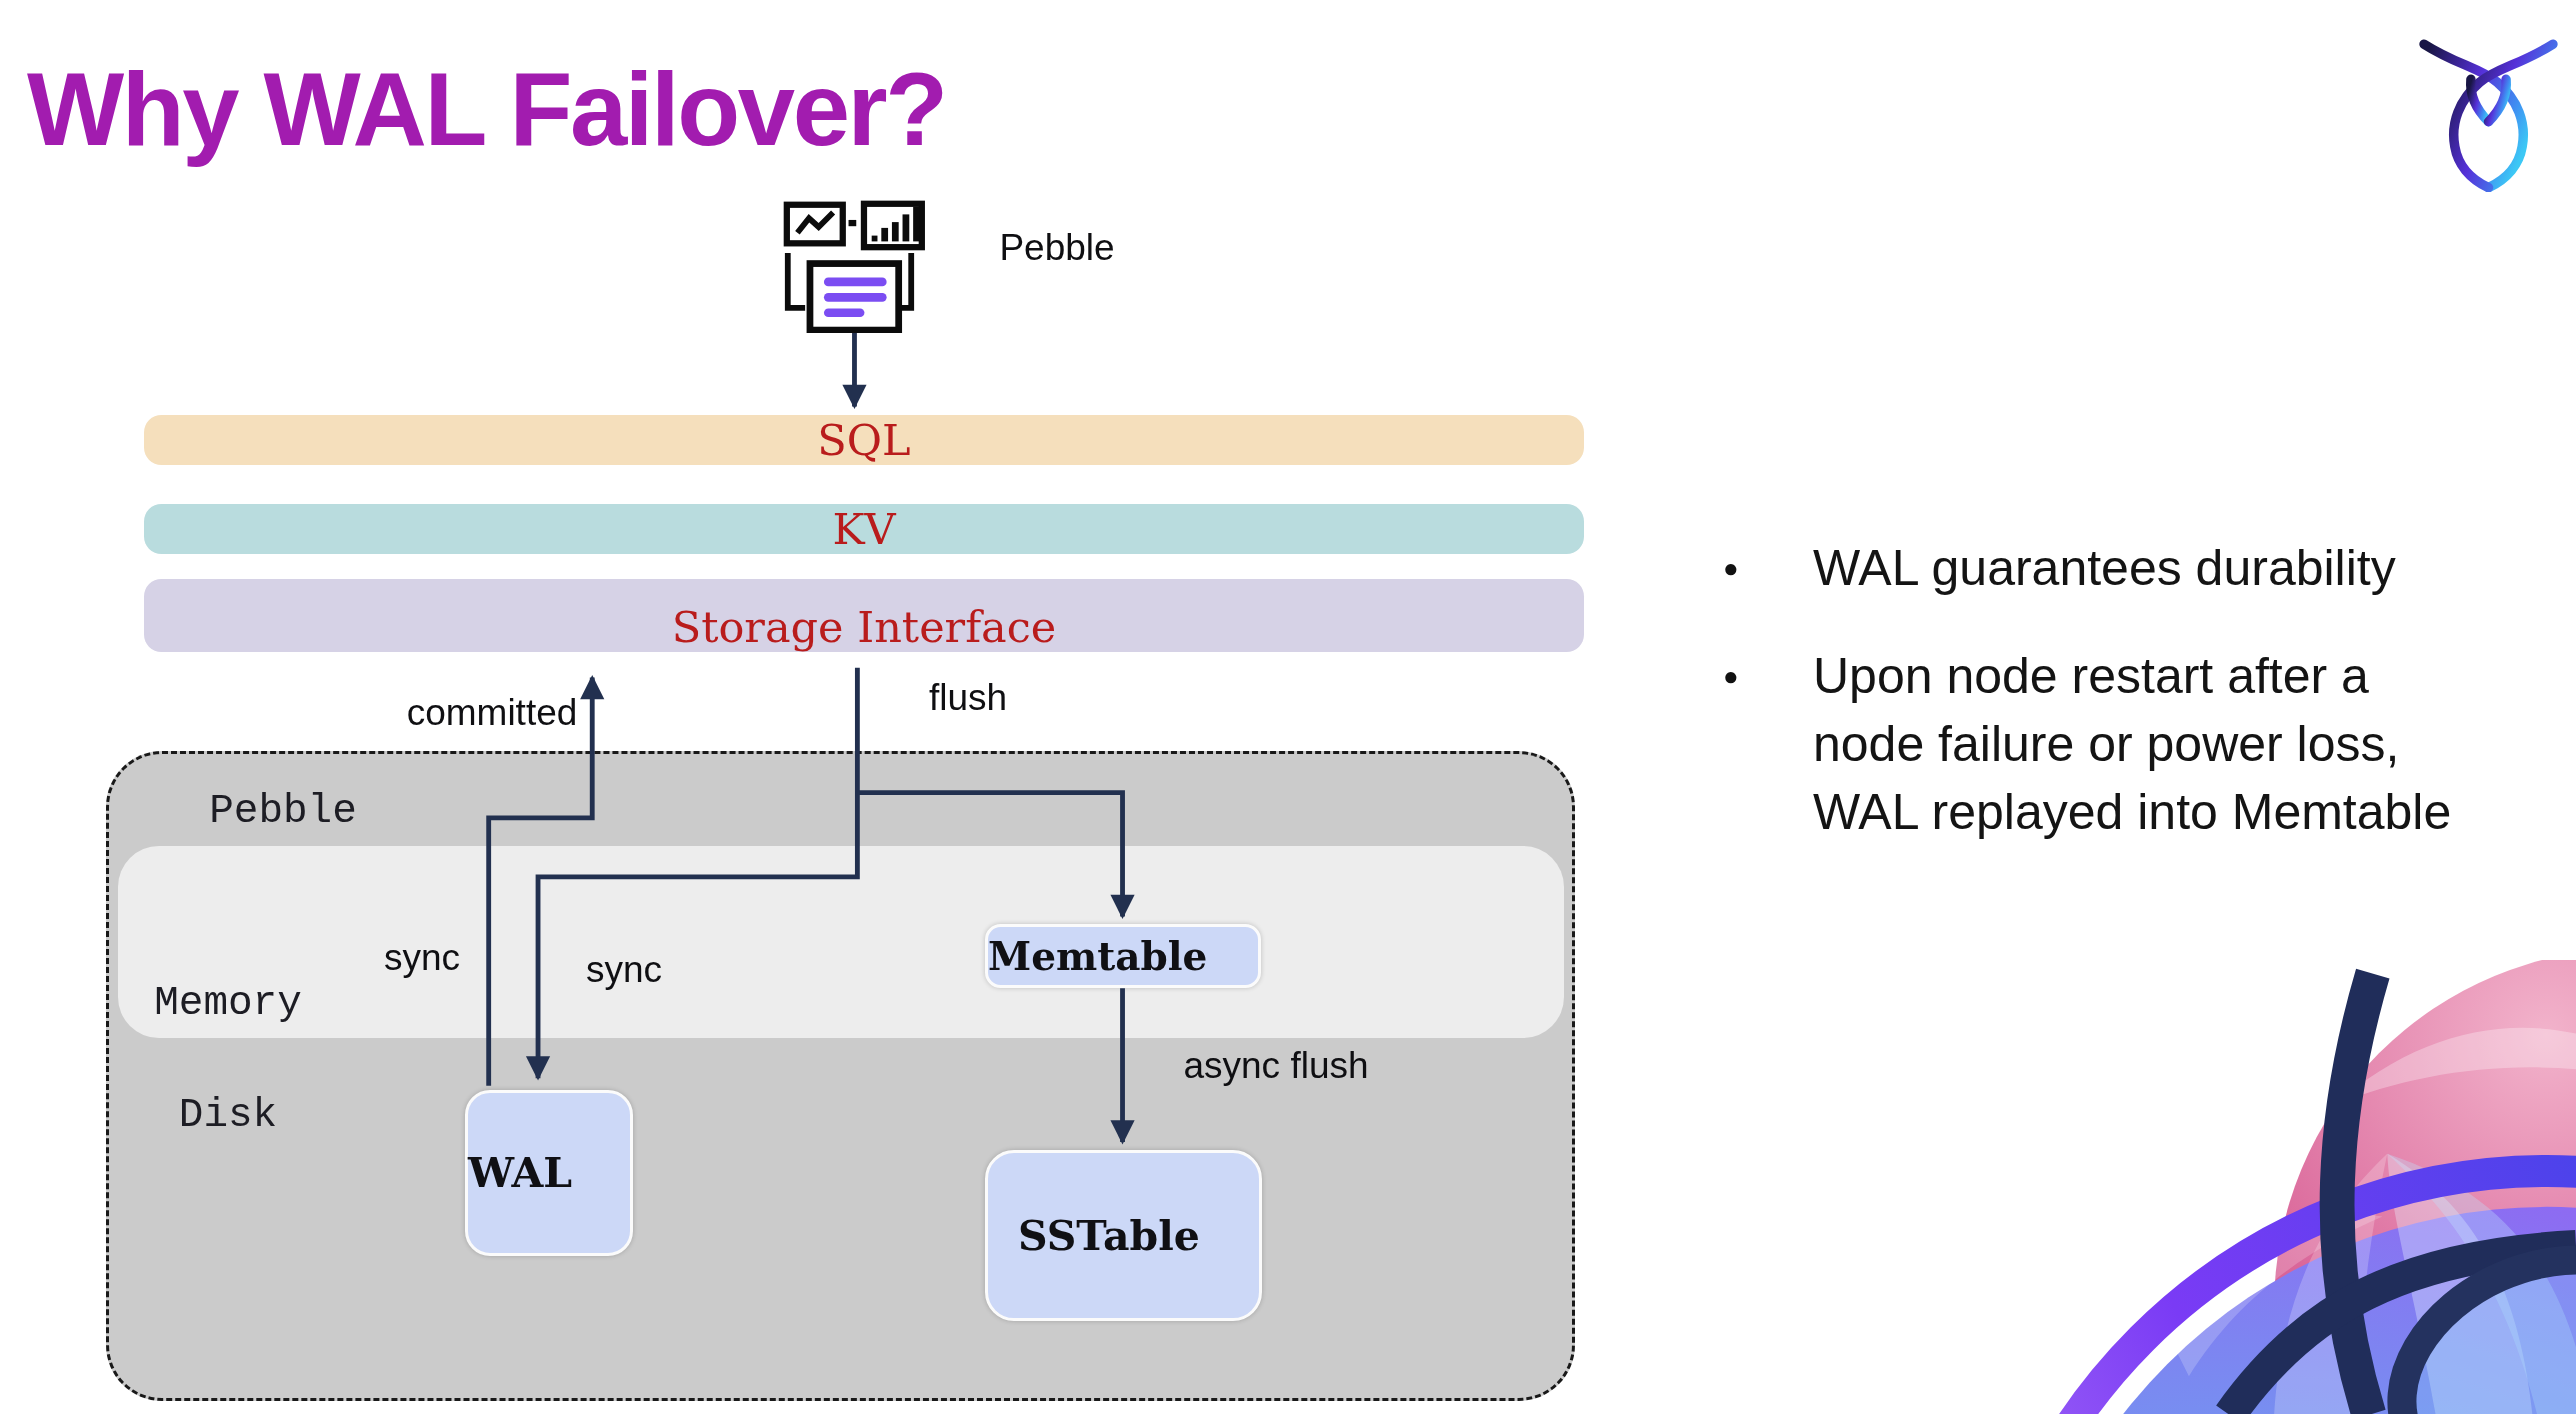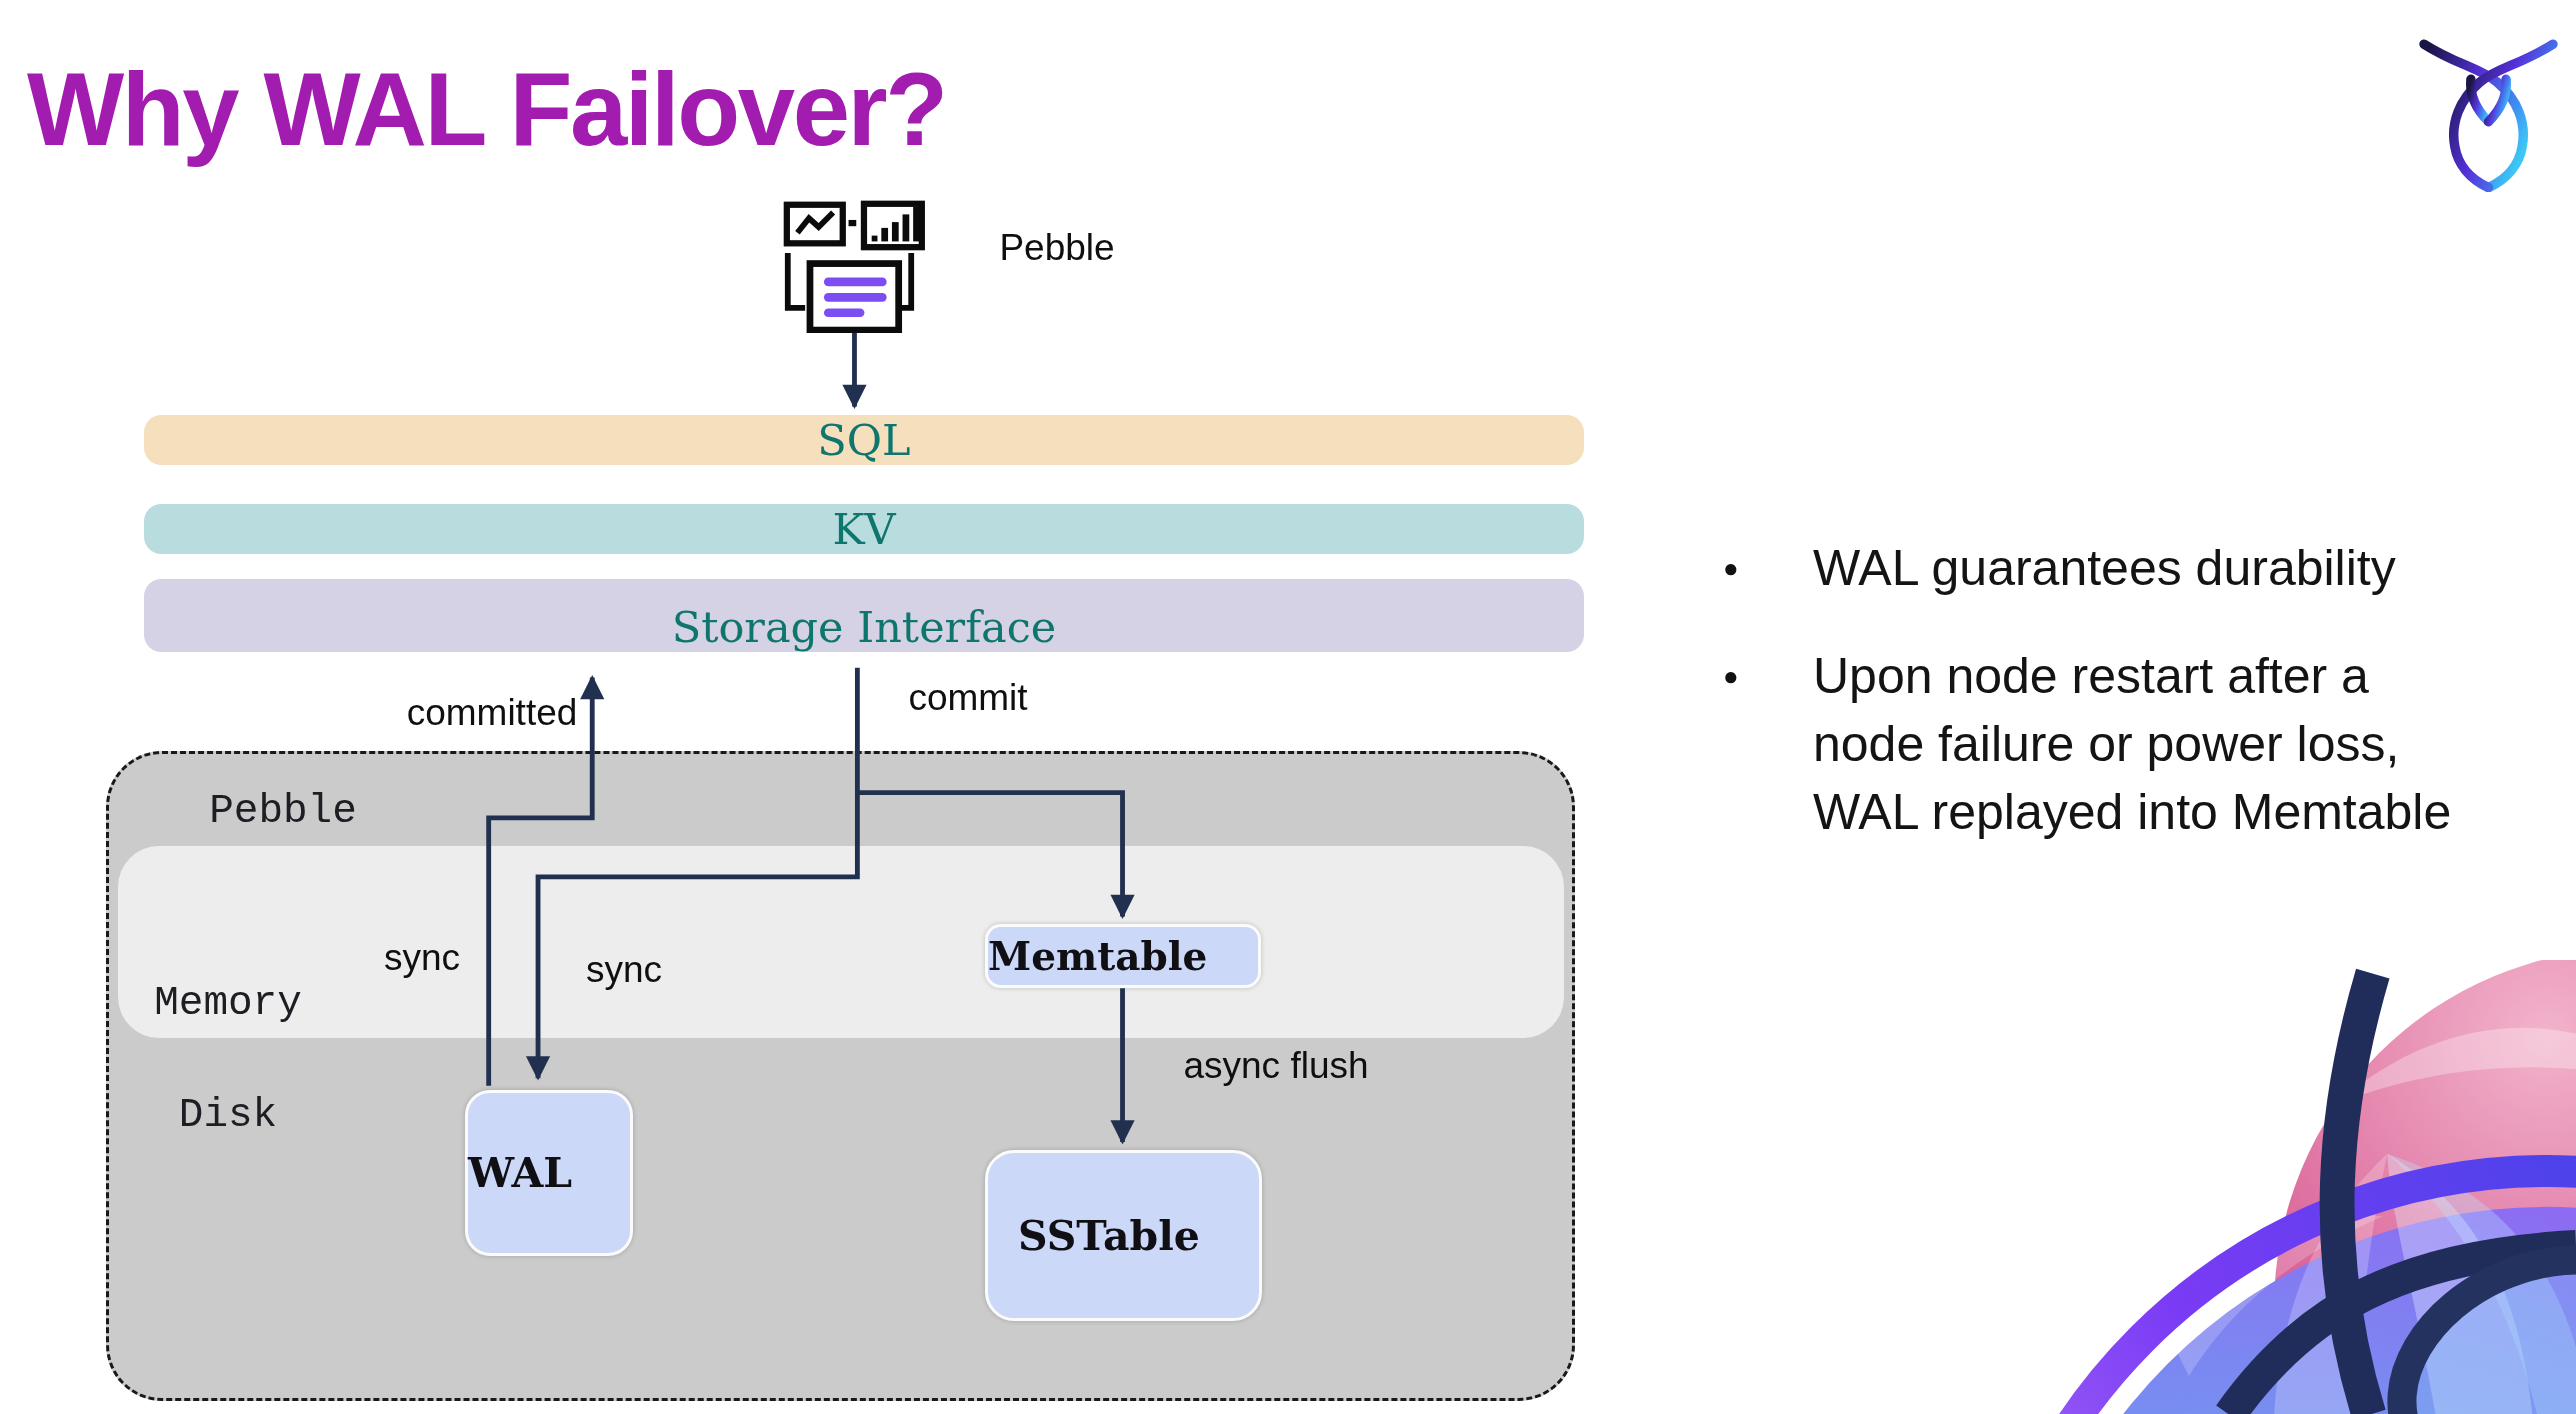--- a/index.html
+++ b/index.html
@@ -19,21 +19,21 @@
     color:#a21caf;line-height:1.05;
   }
 
   
   .layer-bar{
     left:144px;width:1440px;border-radius:17.4px;
     display:flex;align-items:center;justify-content:center;
   }
   .layer-bar .bar-label{
     font-family:"DejaVu Serif", serif;
-    font-size:43px;color:#0f766e;
+    font-size:43px;color:#b91c1c;
   }
   .bar-sql{top:415px;height:50px;background:#f5dfbc;}
   .bar-kv{top:504px;height:50px;background:#b9dcde;}
   .bar-storage{top:579px;height:73px;background:#d6d2e6;align-items:flex-end;}
 
   
   .pebble{
     left:106px;top:751px;width:1469px;height:650px;
     background:#cbcbcb;border:3.4px dashed #191919;border-radius:56px;
     box-sizing:border-box;
@@ -142,21 +142,21 @@
   <span class="node-label">WAL</span>
 </div>
 <div class="abs node node-memtable">
   <span class="node-label">Memtable</span>
 </div>
 <div class="abs node node-sstable">
   <span class="node-label">SSTable</span>
 </div>
 
 <div class="abs center-xy edge-label" style="left:492px;top:713px;">committed</div>
-<div class="abs center-xy edge-label" style="left:968px;top:698px;">commit</div>
+<div class="abs center-xy edge-label" style="left:968px;top:698px;">flush</div>
 <div class="abs center-xy edge-label" style="left:422px;top:958px;">sync</div>
 <div class="abs center-xy edge-label" style="left:624px;top:970px;">sync</div>
 <div class="abs center-xy edge-label" style="left:1276px;top:1066px;">async flush</div>
 
 <svg class="abs" style="left:0;top:0;" width="2576" height="1415" viewBox="0 0 2662 1462">
   <defs>
     <marker id="arrowHead" markerUnits="strokeWidth" markerWidth="6.4" markerHeight="6" refX="4.9" refY="3" orient="auto">
       <path d="M0.4,0.5 L5.4,3 L0.4,5.5 Z" fill="#22304f"></path>
     </marker>
   </defs>

